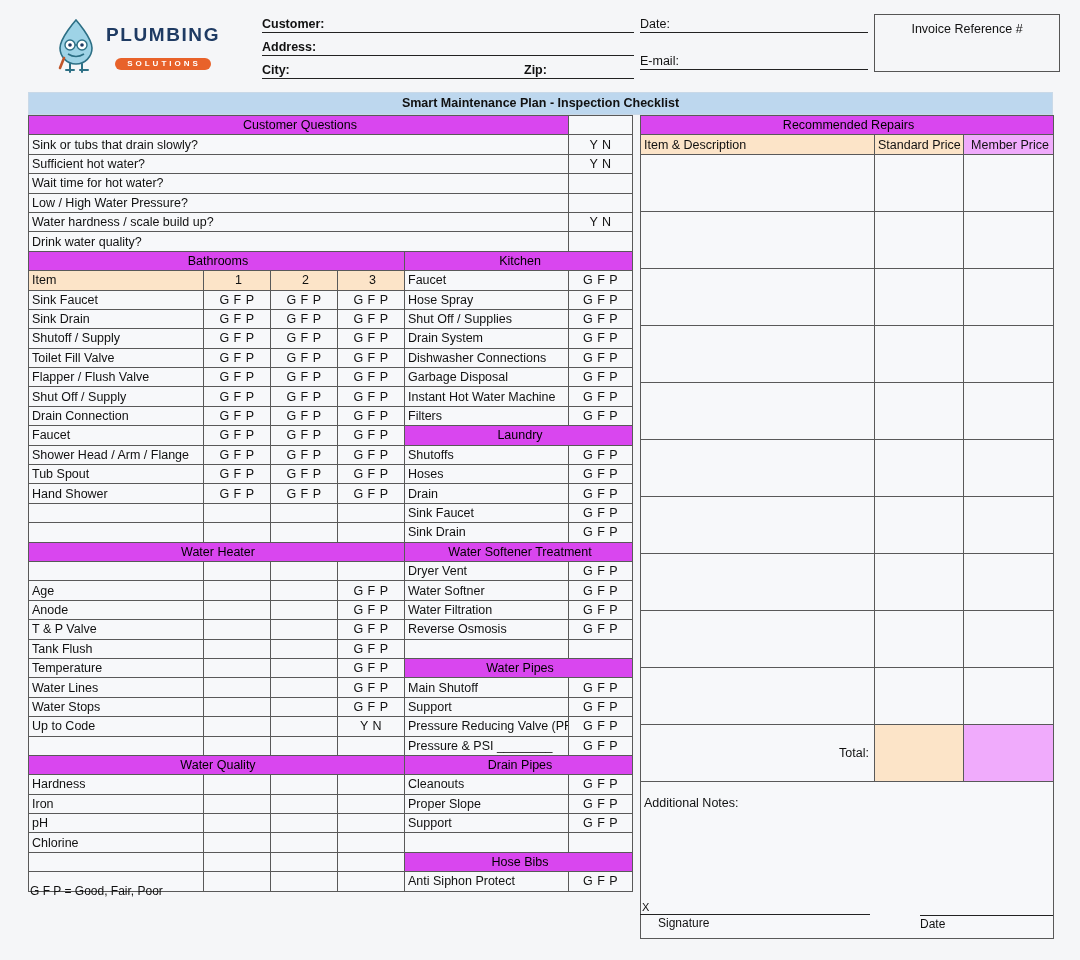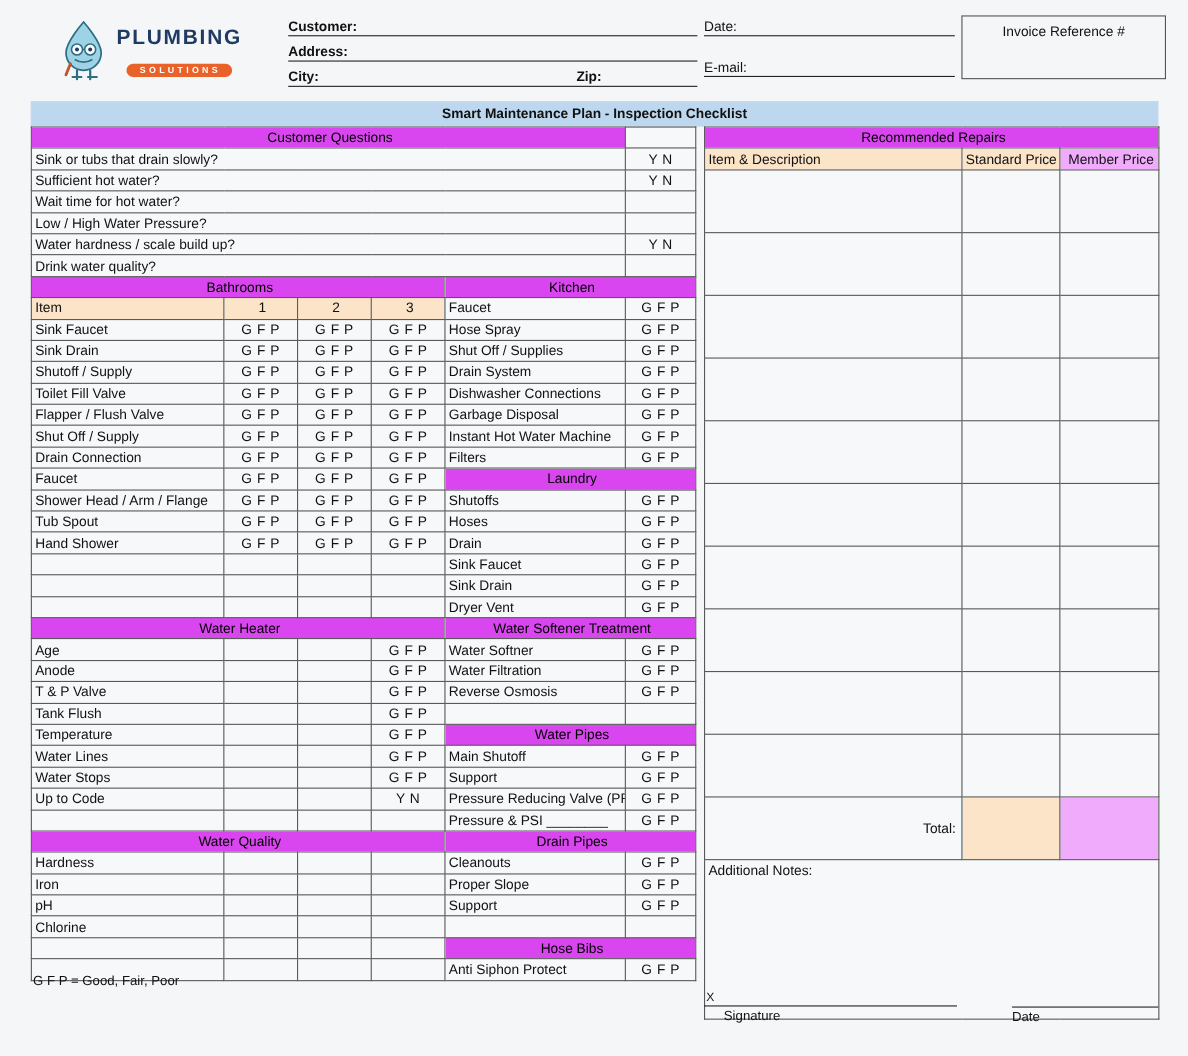--- a/index.html
+++ b/index.html
@@ -56,21 +56,21 @@
   td.ctr{text-align:center;padding-left:0;}
   td.blank{}
   .gfp{letter-spacing:0.5px;}
 
   
   .rtable td{height:18.4px;}
   td.yellow{background:#f0abfc;text-align:center;}
   td.cream{background:#fce4c8;}
   td.big{height:56px;}
   td.total-lbl{text-align:right;padding-right:5px;}
-  td.notes{height:142px;vertical-align:top;padding-top:2px;}
+  td.notes{height:142px;vertical-align:top;padding-top:14px;}
 
   
   .legend{position:absolute;left:30px;top:884px;font-size:12px;}
   .sig{position:absolute;left:640px;top:900px;width:413px;display:flex;}
   .sig-line{width:230px;}
   .sig-x{border-bottom:1.2px solid #222;font-size:11px;padding-left:2px;line-height:14px;}
   .sig-cap{font-size:12px;padding-left:18px;padding-top:1px;}
   .sig-spacer{width:50px;}
   .sig-date{width:133px;}
   .sig-date-line{border-bottom:1.2px solid #222;height:15px;}
@@ -298,30 +298,30 @@
               </tr>
               <tr>
                 <td></td>
                 <td class="ctr gfp"></td>
                 <td class="ctr gfp"></td>
                 <td class="ctr gfp"></td>
                 <td>Sink Drain</td>
                 <td class="ctr gfp">G   F   P</td>
               </tr>
               <tr>
-                <td></td>
-                <td class="ctr gfp"></td>
-                <td class="ctr gfp"></td>
-                <td class="ctr gfp"></td>
-                <td>Dryer Vent</td>
-                <td class="ctr gfp">G   F   P</td>
-              </tr>
-              <tr>
                 <td class="sec" colspan="4">Water Heater</td>
                 <td class="sec" colspan="2">Water Softener Treatment</td>
+              </tr>
+              <tr>
+                <td></td>
+                <td class="ctr gfp"></td>
+                <td class="ctr gfp"></td>
+                <td class="ctr gfp"></td>
+                <td>Dryer Vent</td>
+                <td class="ctr gfp">G   F   P</td>
               </tr>
               <tr>
                 <td>Age</td>
                 <td></td>
                 <td></td>
                 <td class="ctr gfp">G   F   P</td>
                 <td>Water Softner</td>
                 <td class="ctr gfp">G   F   P</td>
               </tr>
               <tr>

